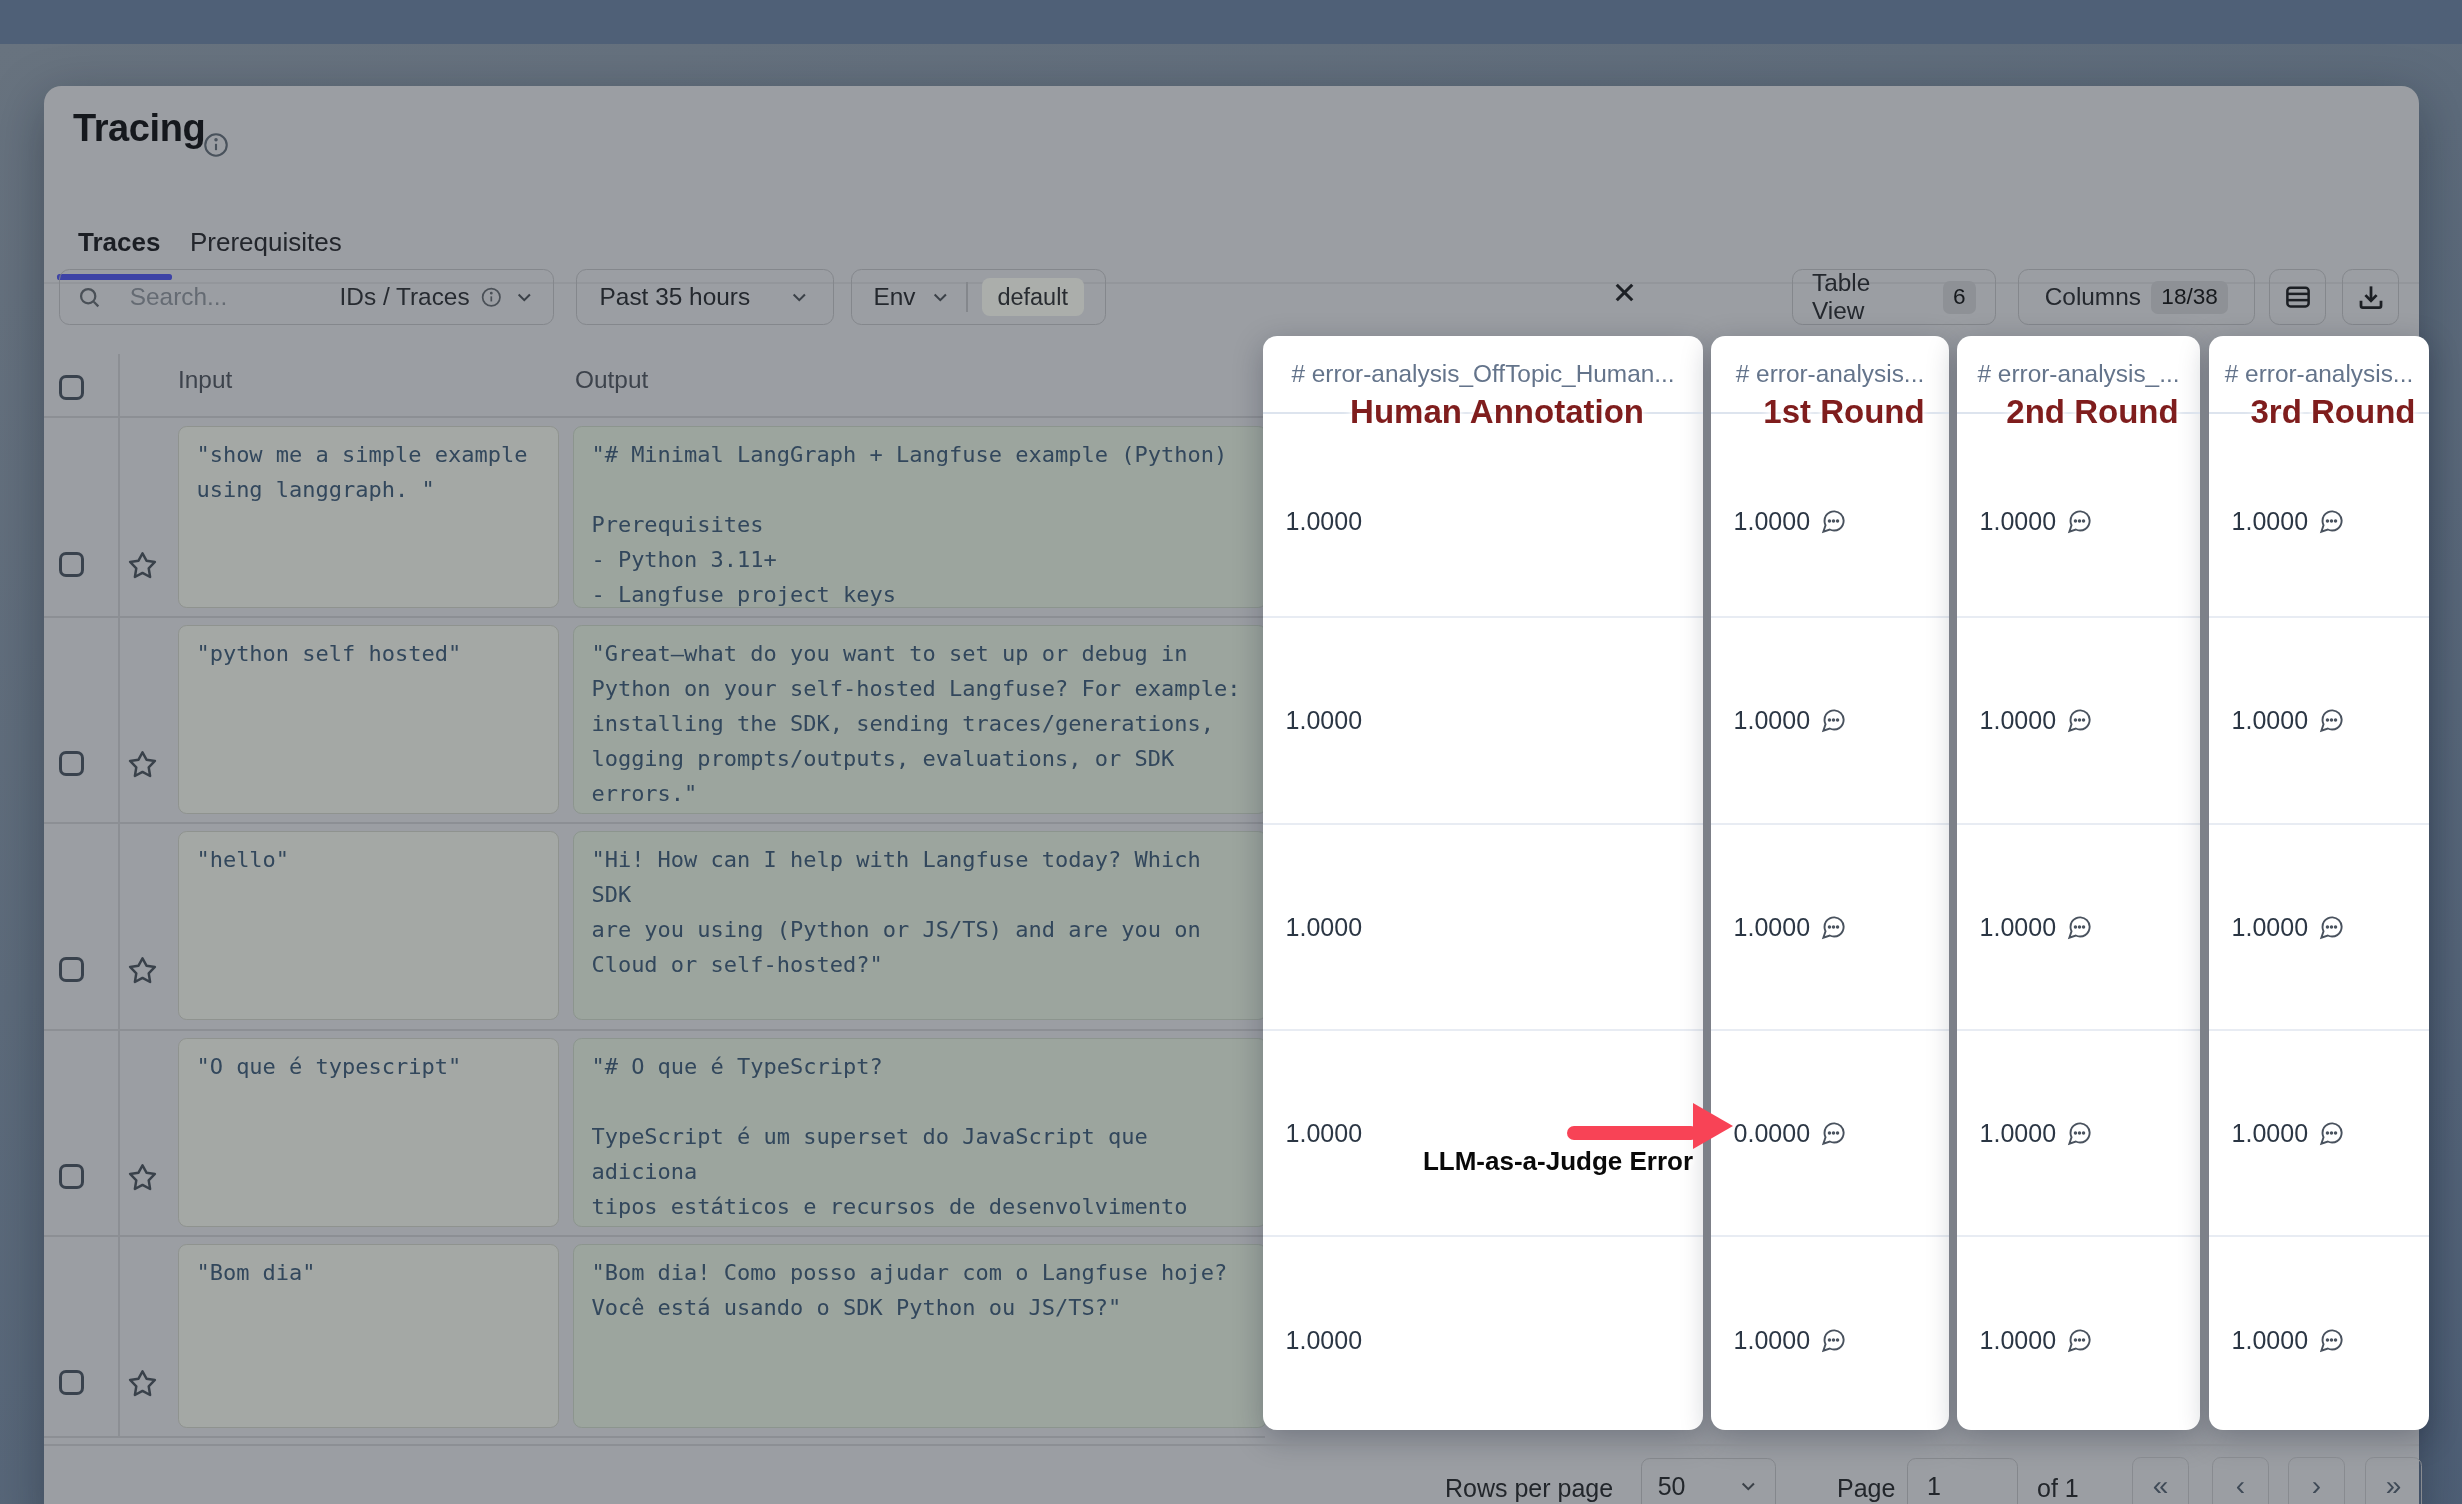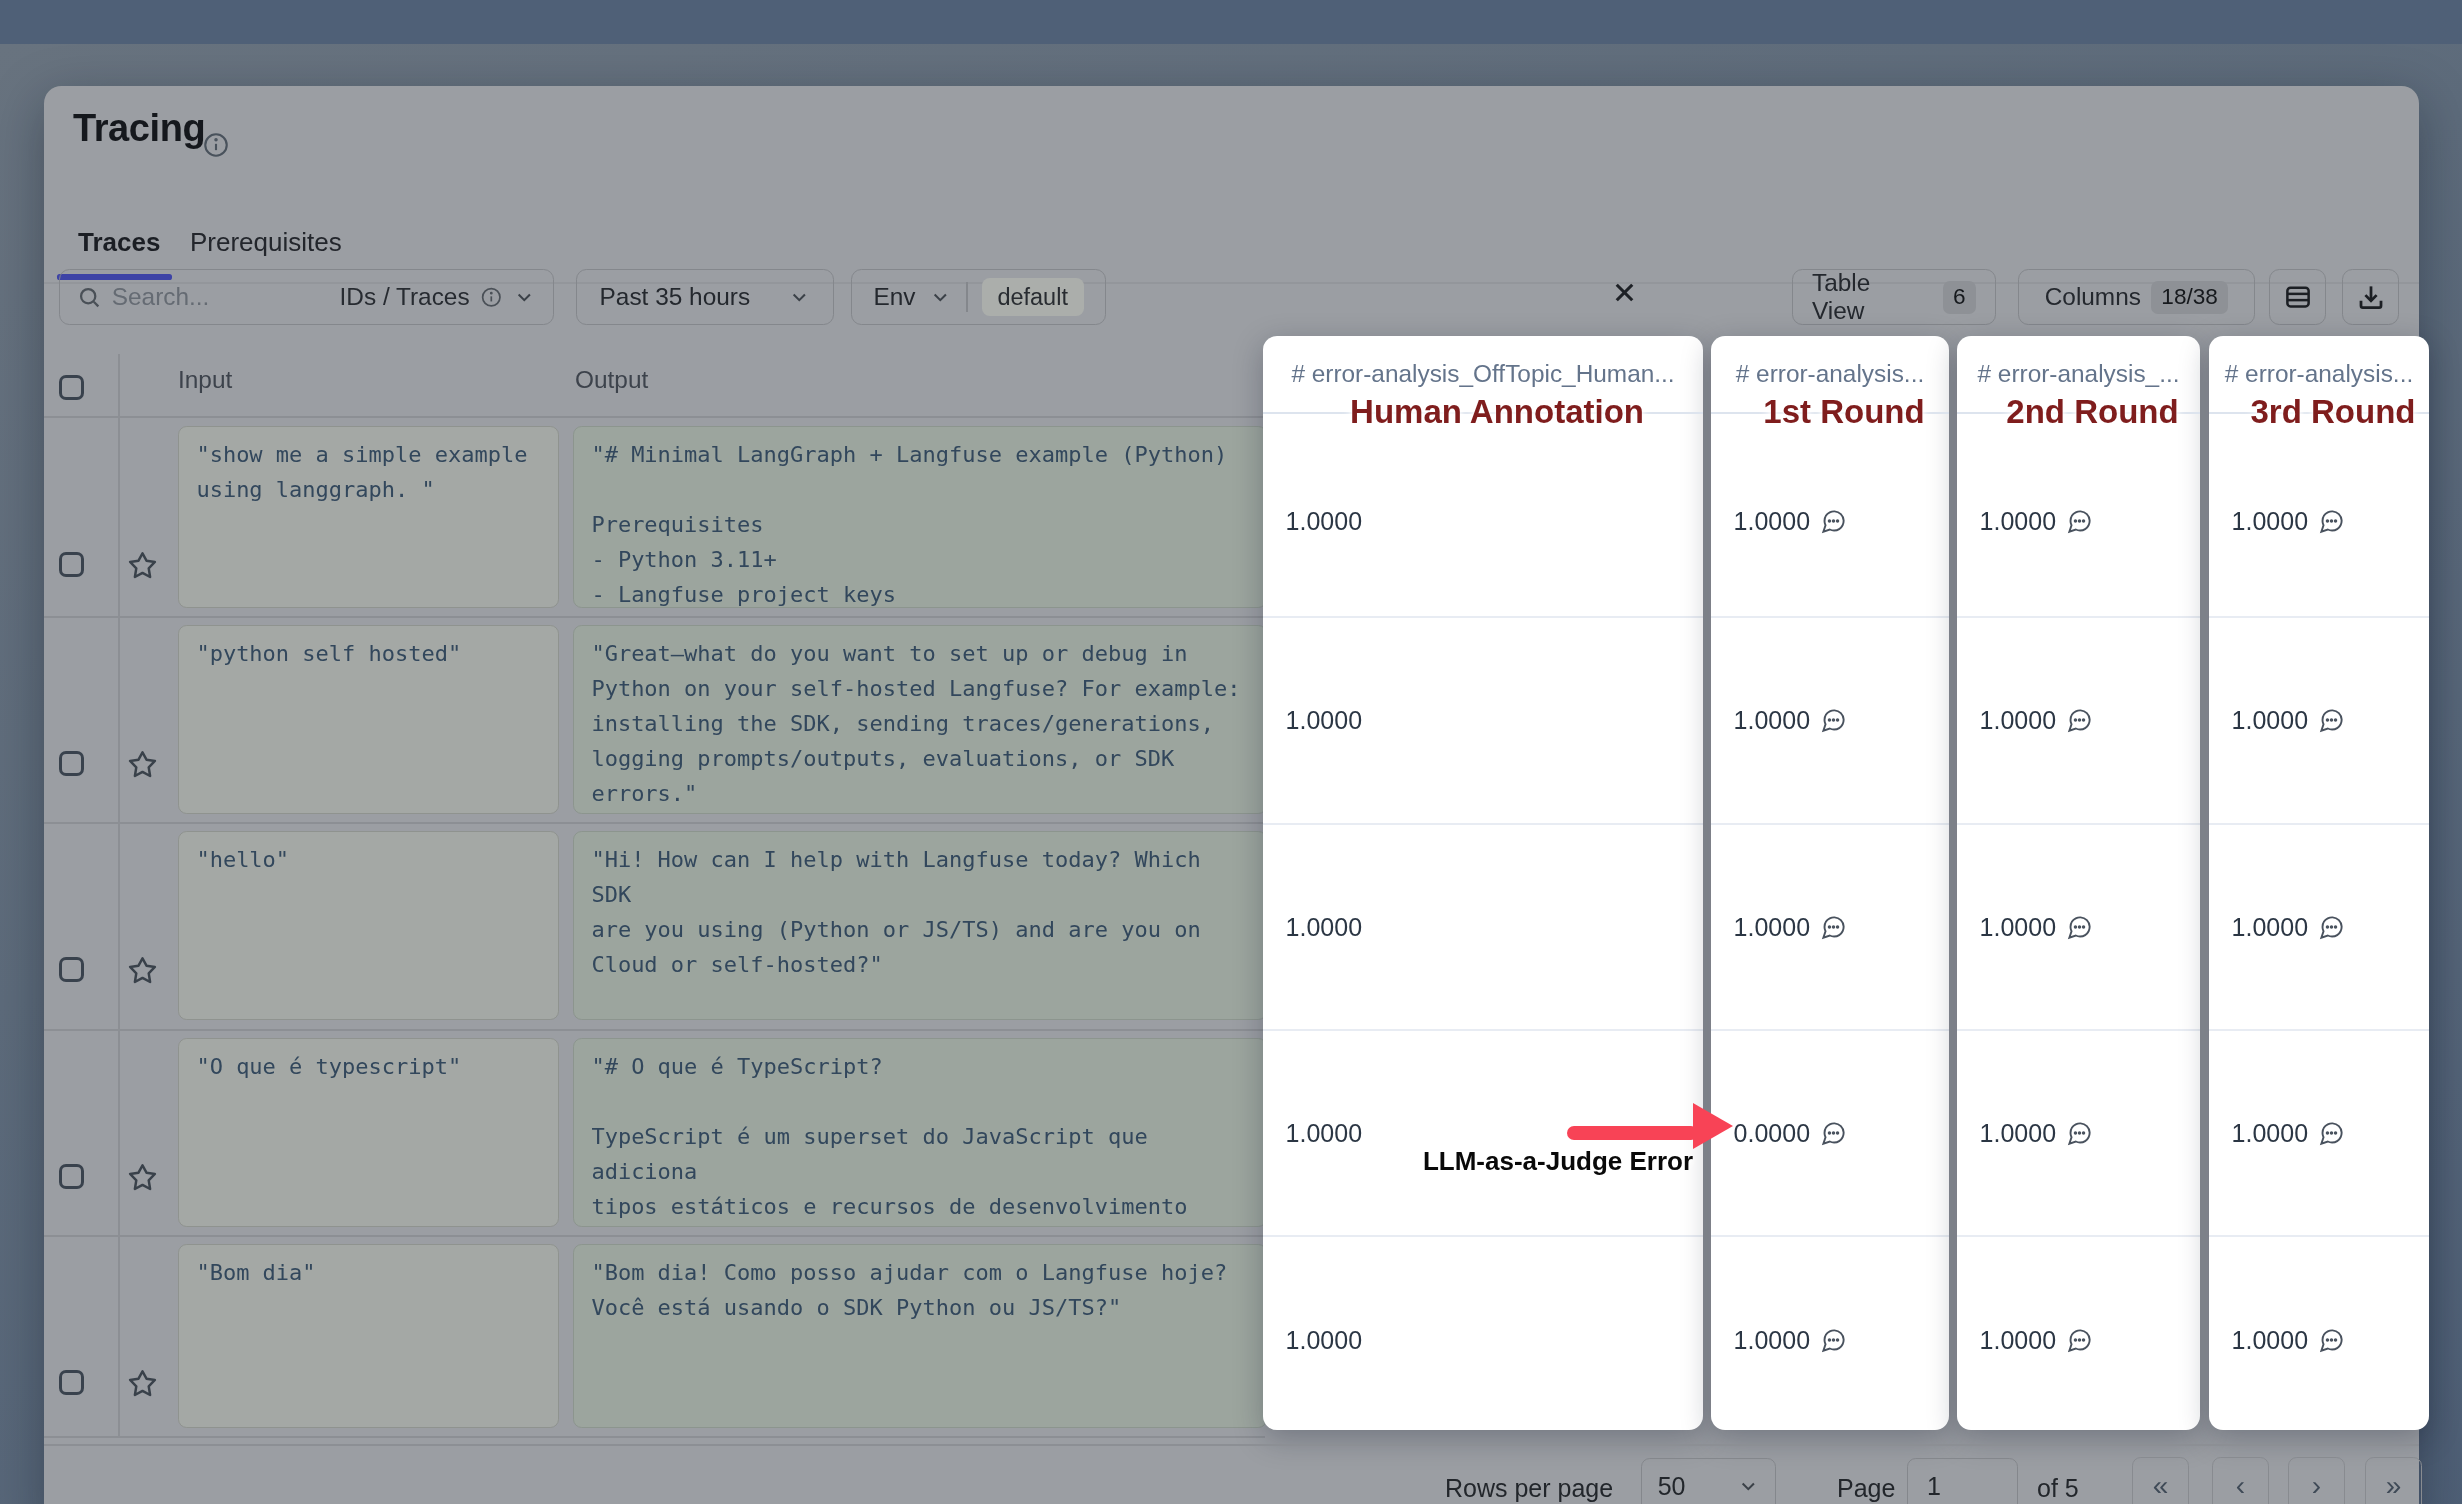--- a/index.html
+++ b/index.html
@@ -17,21 +17,21 @@
   .title{left:73px;top:63px;font-size:38px;font-weight:700;color:#15181d;letter-spacing:-0.4px;}
   .title-info{left:202px;top:87px;width:28px;height:28px;color:#49525c;}
   .tab{top:183px;font-size:26px;color:#23262c;}
   .tab-traces{left:78px;font-weight:700;color:#1b1e24;}
   .tab-observations{left:190px;font-weight:500;}
   .tab-underline{left:57px;top:230px;width:115px;height:6.1px;background:#3d43a6;border-radius:2.6px;}
   .tabs-border{left:44px;top:238px;width:2375px;height:1.7px;background:#93969b;}
   
   .tbox{top:225px;height:56px;border:1.7px solid #84878c;border-radius:10.4px;display:flex;
         align-items:center;box-sizing:border-box;color:#24282e;font-size:24.4px;}
-  .searchbox{left:59px;width:495px;padding:0 17.4px;gap:10px;}
+  .searchbox{left:59px;width:495px;padding:0 17.4px;gap:28px;}
   .search-ph{color:#656b73;}
   .search-mode{margin-left:auto;font-weight:500;display:flex;align-items:center;gap:10.4px;color:#272b31;}
   .timerange{left:576px;width:258px;padding:0 22.6px;justify-content:space-between;font-weight:500;}
   .envbox{left:851px;width:255px;padding:0 19px;gap:14px;font-weight:500;justify-content:center;}
   .env-divider{width:1.7px;height:30px;background:#84878c;}
   .env-badge{background:#abaeab;border-radius:7.8px;padding:5.2px 15.7px;font-size:23.5px;color:#282c31;}
   .filters-pill{left:1117px;top:218px;height:63px;background:#fdfdfe;border-radius:22.6px;
         display:flex;align-items:center;padding:0 12.2px 0 30px;gap:19px;
         box-shadow:0 5.2px 15.7px rgba(15,20,35,.25);font-size:25px;color:#17191d;font-weight:500;}
   .filter-chip{background:#dbe0ee;border-radius:15.7px;padding:8.7px 22.6px;font-size:24.4px;color:#262b33;font-weight:400;}
@@ -466,19 +466,19 @@
     <span>
       <svg viewBox="0 0 24 24" width="22.6" height="22.6" fill="none" stroke="#3b4148" stroke-width="2.2">
           <polyline points="6 9 12 15 18 9"></polyline>
         </svg>
     </span>
   </div>
   <div class="abs ftext" style="left:1837px;">Page</div>
   <div class="abs fbox pageinput">
     <span>1</span>
   </div>
-  <div class="abs ftext" style="left:2037px;">of 5</div>
+  <div class="abs ftext" style="left:2037px;">of 1</div>
   <div class="abs navbtn" style="left:2132px;">«</div>
   <div class="abs navbtn" style="left:2212px;">‹</div>
   <div class="abs navbtn" style="left:2288px;">›</div>
   <div class="abs navbtn" style="left:2365px;">»</div>
 </div>
 
 
 </body></html>

